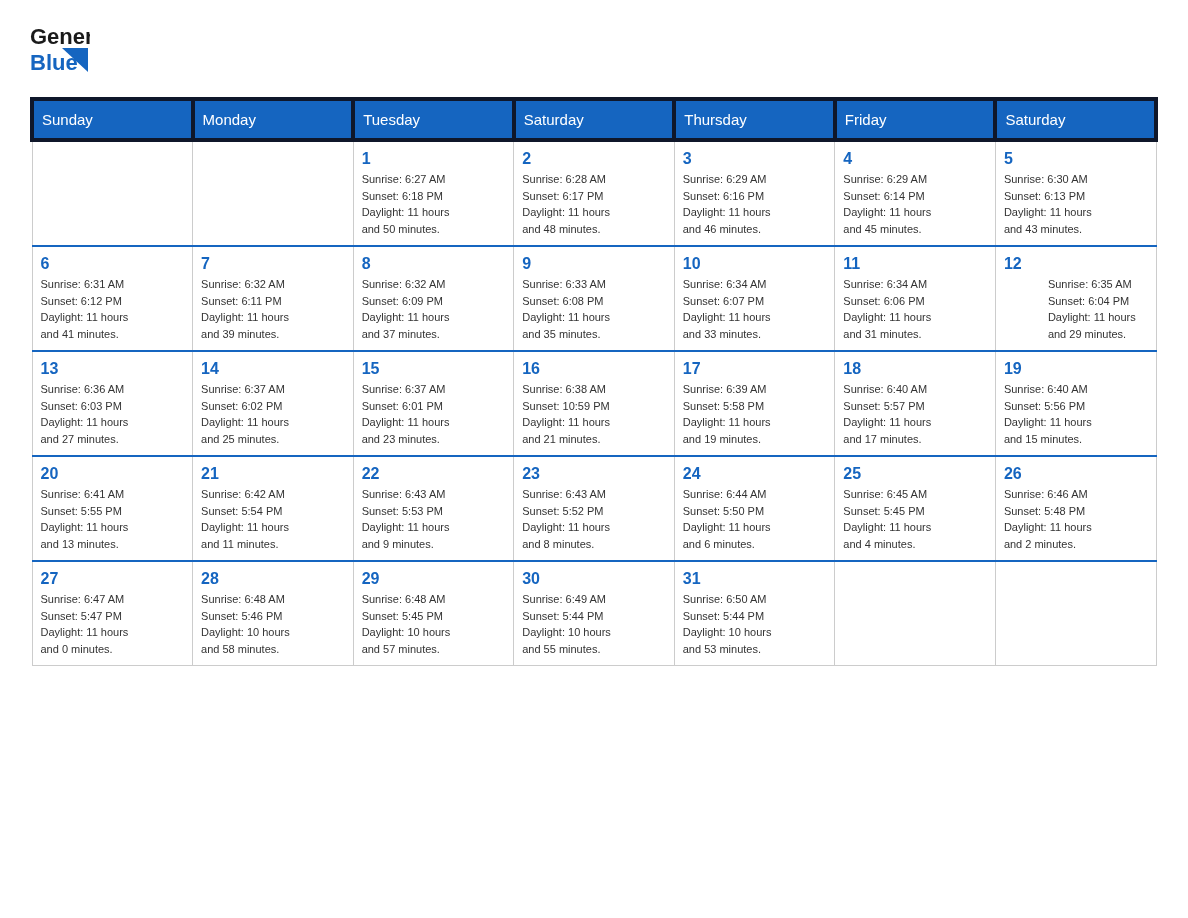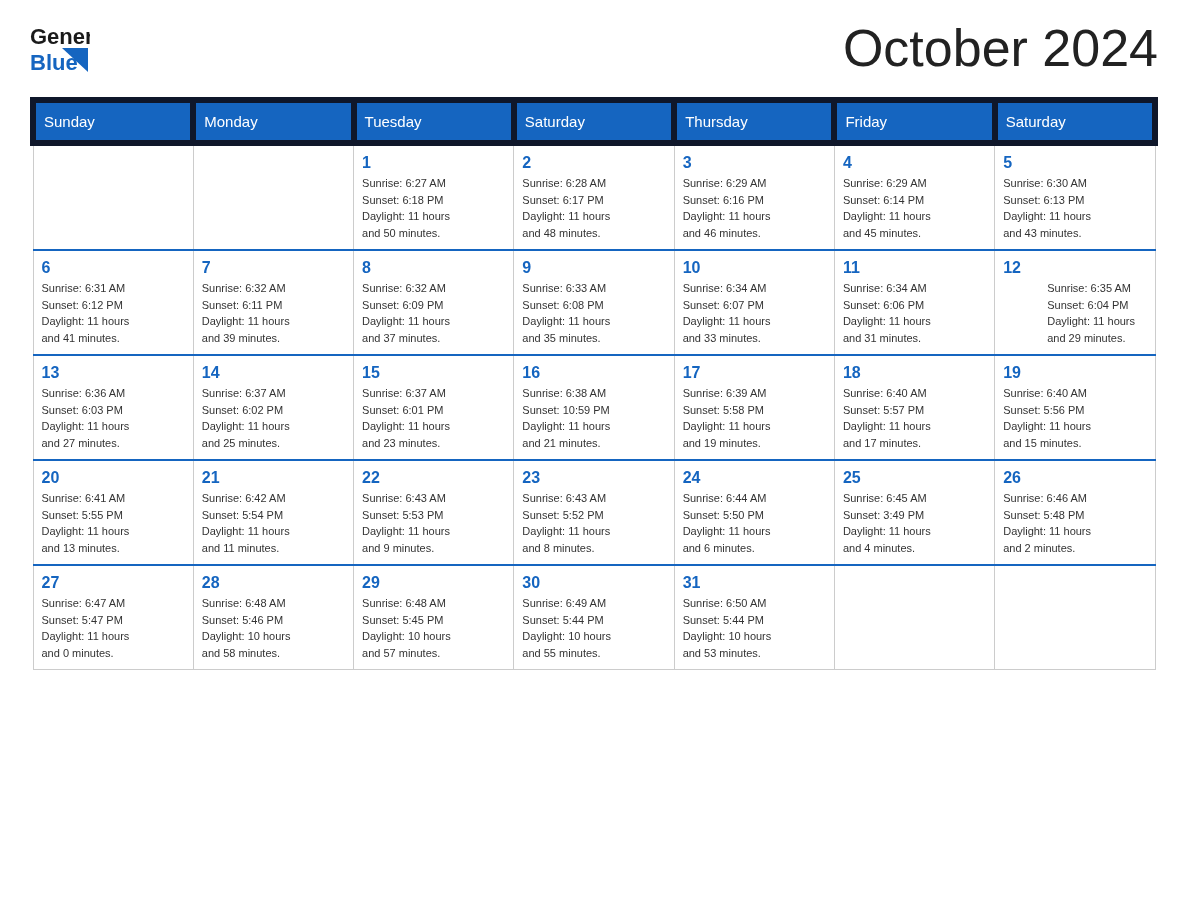--- a/index.html
+++ b/index.html
@@ -39,21 +39,21 @@
       border-collapse: collapse;
       border: 1px solid #aaa;
     }
     .calendar-table th {
       background-color: #1565c0;
       color: #fff;
       font-size: 15px;
       font-weight: normal;
       padding: 10px 8px;
       text-align: left;
-      border: 6px solid #0f172a;
+      border: 4px solid #0f172a;
     }
     .calendar-table td {
       vertical-align: top;
       padding: 8px 8px;
       border: 1px solid #ccc;
       width: 14.28%;
       min-height: 100px;
       font-size: 12.5px;
       color: #222;
     }
@@ -85,21 +85,20 @@
       <svg width="60" height="55" viewBox="0 0 60 55">
 
         <text x="0" y="24" font-size="22" font-weight="bold" font-family="Arial" fill="#1a1a1a">General</text>
 
         <polygon points="32,28 58,28 58,52" fill="#1565c0"></polygon>
         <text x="0" y="50" font-size="22" font-weight="bold" font-family="Arial" fill="#1565c0">Blue</text>
       </svg>
     </div>
   </div>
   <div class="title-area">
-    <div class="month-title">October 2024</div>
   </div>
 </div>
 
 <table class="calendar-table">
   <thead>
     <tr>
     <th>Sunday</th>
         <th>Monday</th>
         <th>Tuesday</th>
         <th>Saturday</th>
@@ -282,21 +281,21 @@
         <td>
           <span class="day-number">24</span>
           <div class="day-info" style="white-space: pre-line;">Sunrise: 6:44 AM
 Sunset: 5:50 PM
 Daylight: 11 hours
 and 6 minutes.</div>
         </td>
         <td>
           <span class="day-number">25</span>
           <div class="day-info" style="white-space: pre-line;">Sunrise: 6:45 AM
-Sunset: 3:49 PM
+Sunset: 5:45 PM
 Daylight: 11 hours
 and 4 minutes.</div>
         </td>
         <td>
           <span class="day-number">26</span>
           <div class="day-info" style="white-space: pre-line;">Sunrise: 6:46 AM
 Sunset: 5:48 PM
 Daylight: 11 hours
 and 2 minutes.</div>
         </td>

